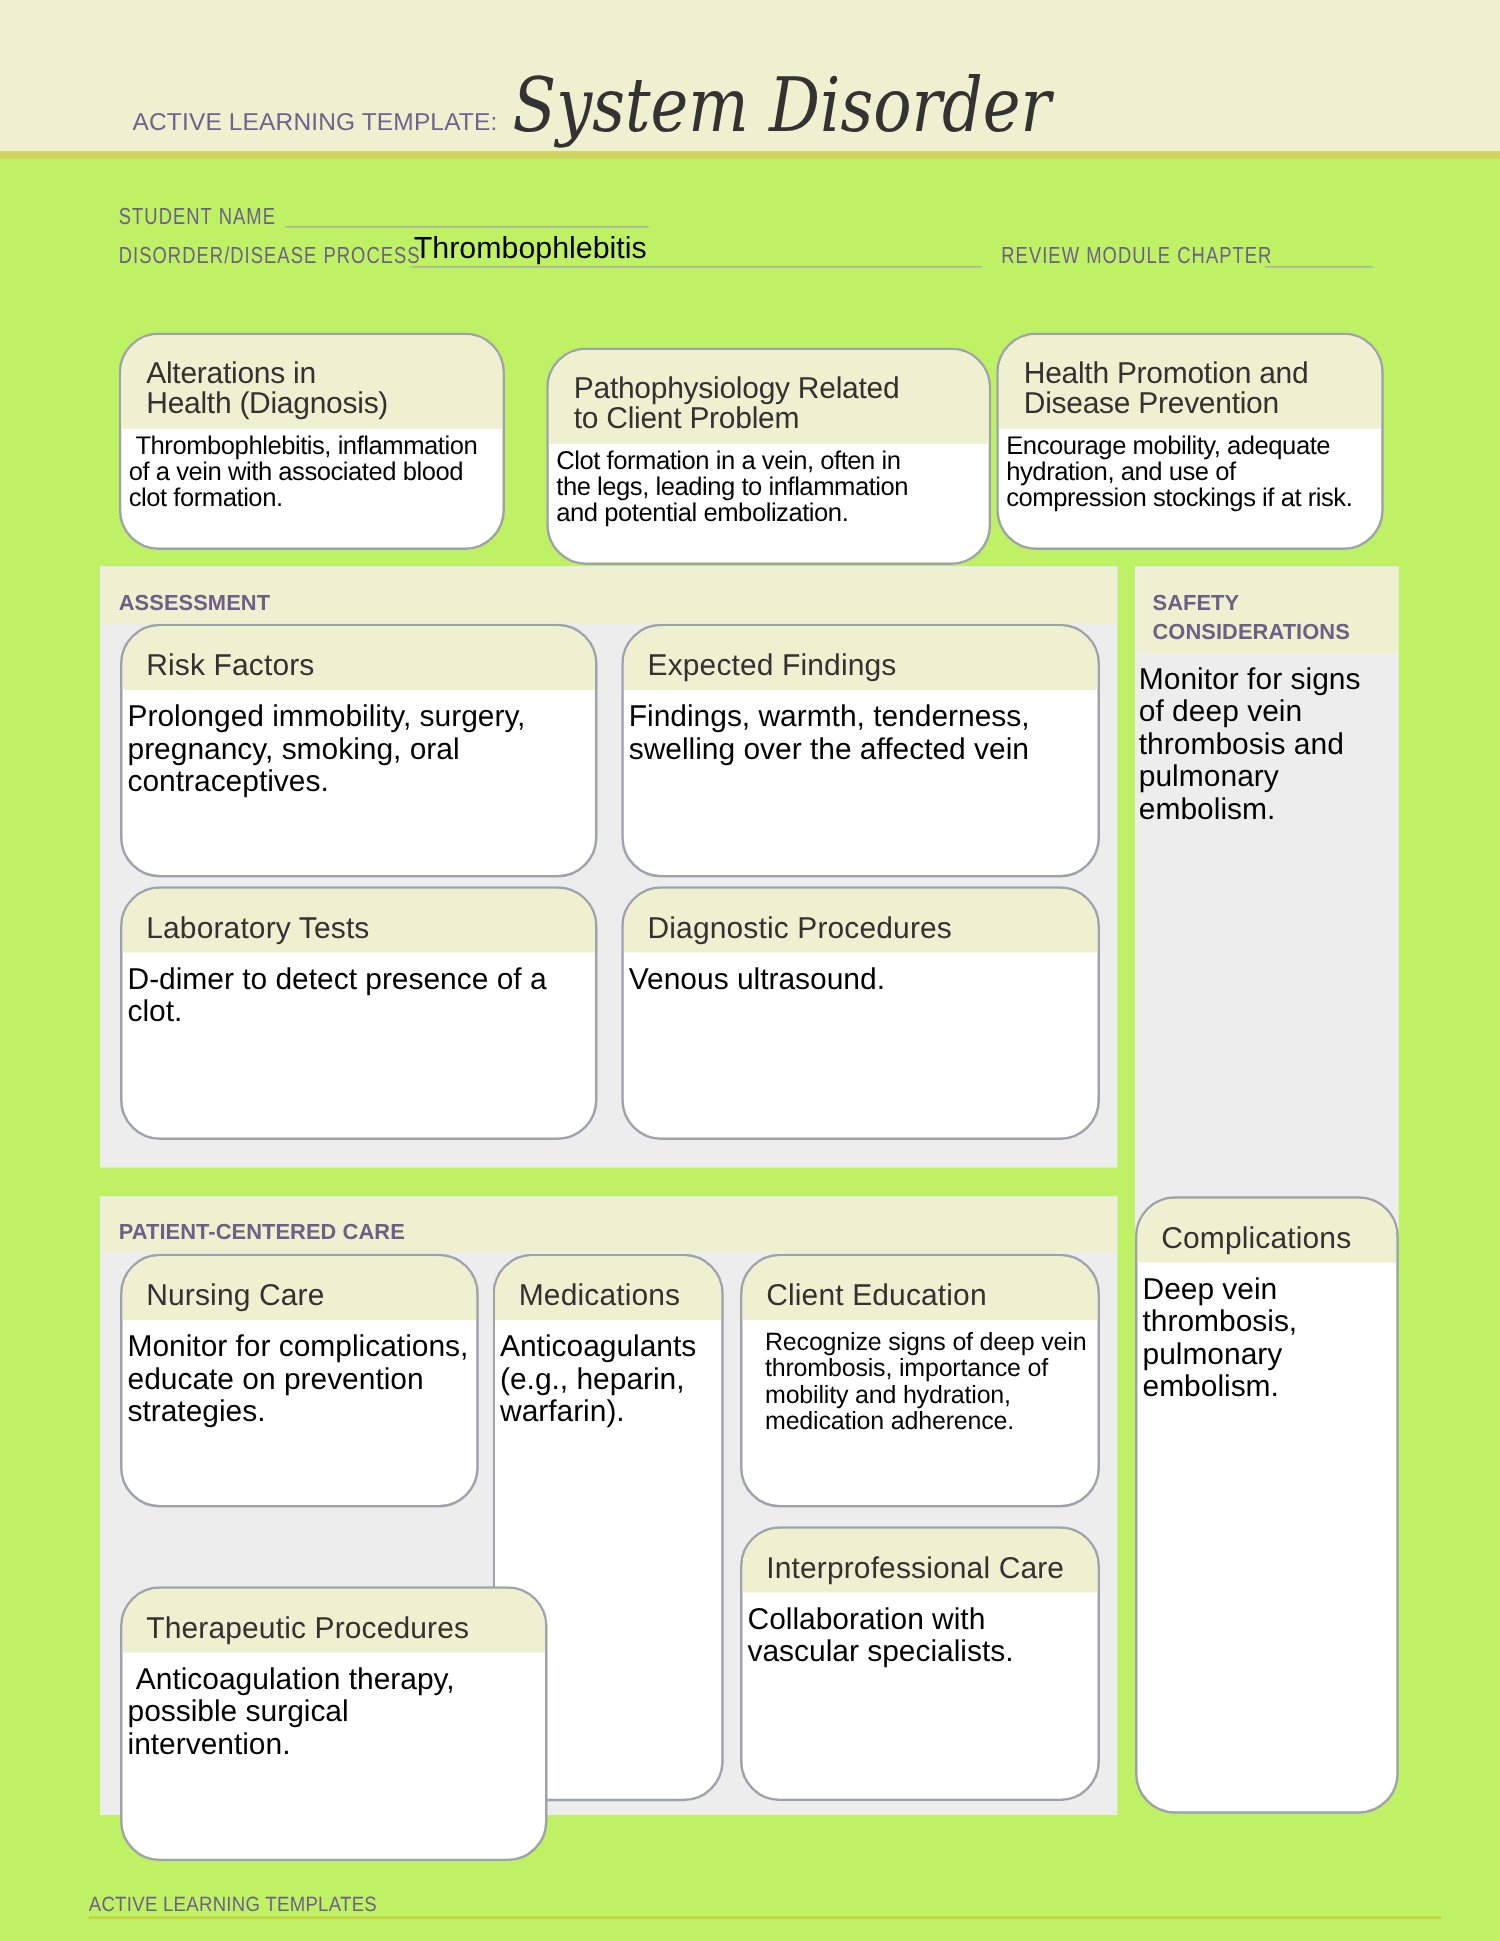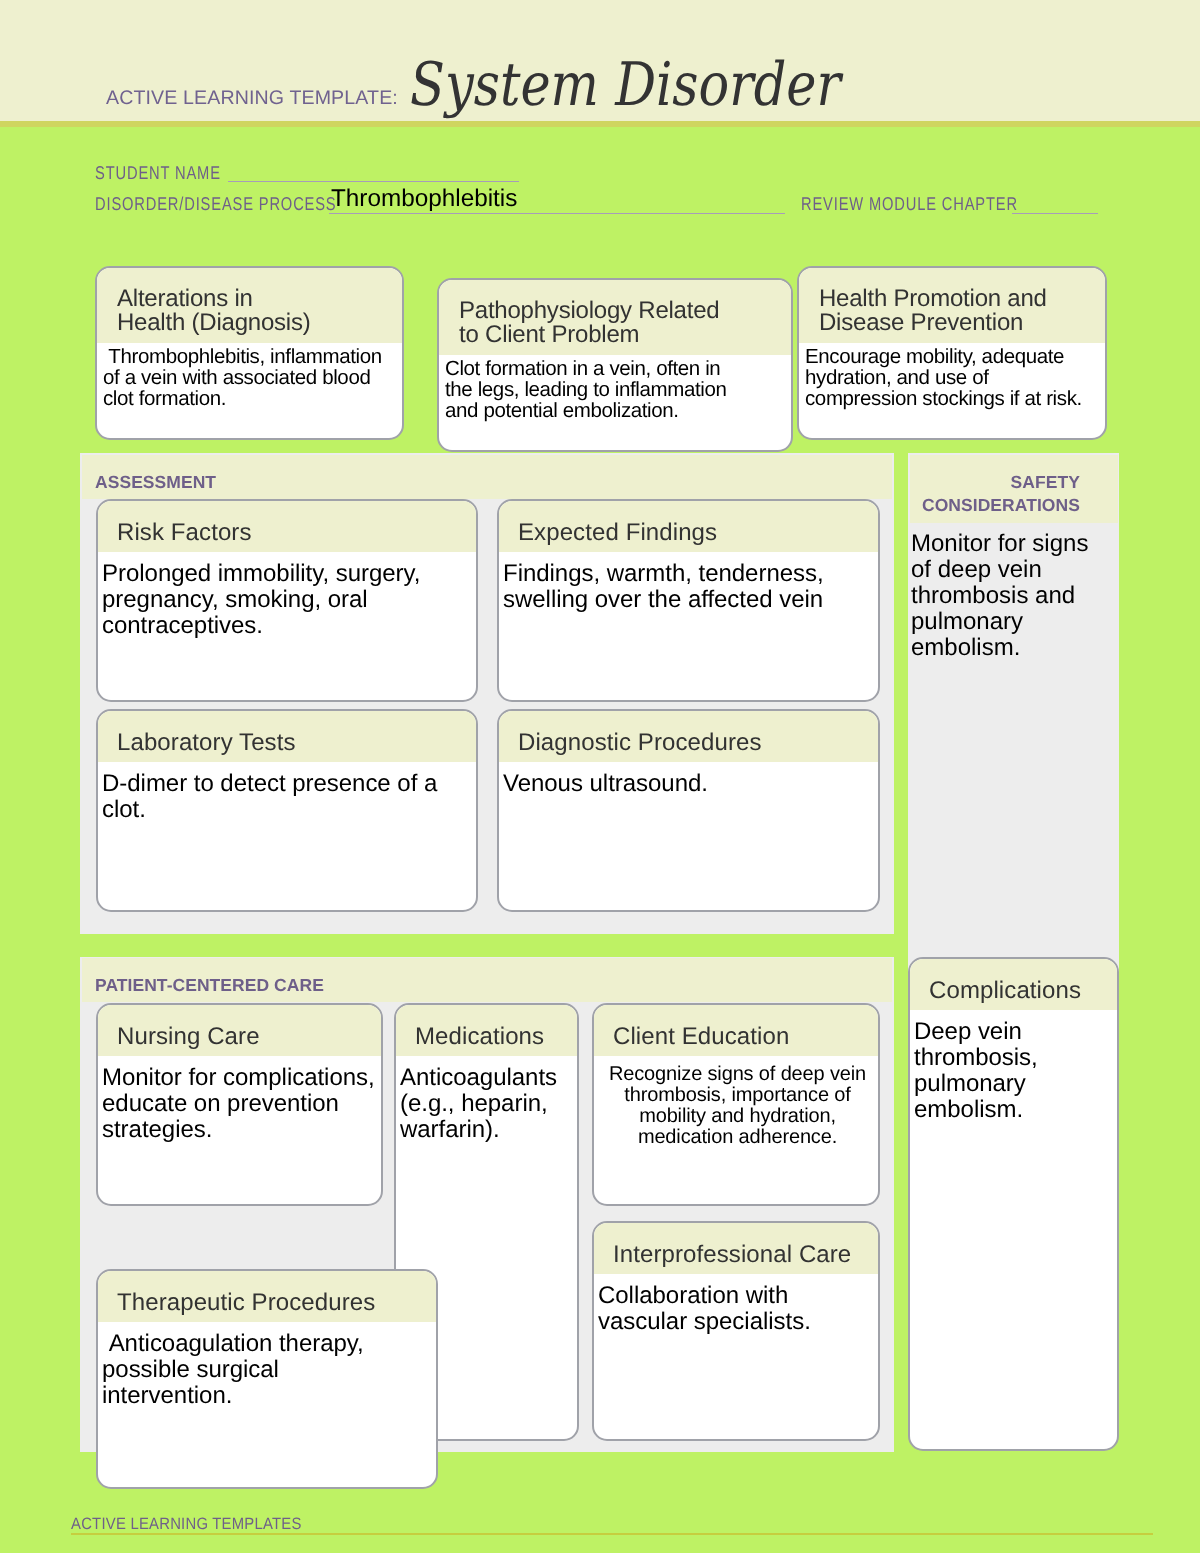--- a/index.html
+++ b/index.html
@@ -11,37 +11,37 @@
   .hdr-rule{position:absolute;left:0;top:121px;width:1200px;height:6px;background:#cfd560;}
   .alt-label{position:absolute;transform:translateZ(0);left:106px;top:87px;font-size:19.6px;letter-spacing:0.12px;color:#70628f;font-weight:400;}
   .alt-title{position:absolute;left:410px;top:55px;font-family:"DejaVu Serif",serif;font-style:italic;font-size:60px;line-height:60px;color:#333333;transform:scaleX(0.85);transform-origin:left top;}
 
   
   .mlabel{position:absolute;font-size:18.5px;letter-spacing:1.05px;color:#6e5f89;white-space:nowrap;transform:scaleX(0.795) translateZ(0);transform-origin:left center;}
   .mline{position:absolute;height:1px;background:#a79cb9;}
   .mval{position:absolute;font-size:24.3px;color:#000;white-space:nowrap;transform:translateZ(0);}
 
   
-  .rbox{position:absolute;border:2.3px solid #a0a2a9;border-radius:15px;background:#fff;overflow:hidden;box-sizing:border-box;transform:translateZ(0);}
+  .rbox{position:absolute;border:2.3px solid #a0a2a9;border-radius:32px;background:#fff;overflow:hidden;box-sizing:border-box;transform:translateZ(0);}
   .rbox .bh{background:#eef0cf;white-space:pre-line;color:#323232;font-weight:400;}
   .rbox .bb{color:#000;white-space:pre-wrap;}
 
   
   .topbox .bh{font-size:24px;line-height:24px;padding:19px 0 8px 20px;letter-spacing:-0.22px;}
   .topbox .bb{font-size:20.5px;line-height:21px;padding:3px 0 0 6px;letter-spacing:-0.38px;}
 
   
   .abox .bh, .cbox .bh, .compbox .bh{font-size:24px;line-height:24px;padding:20px 0 7px 19px;letter-spacing:0.1px;}
   .abox .bb, .cbox .bb, .compbox .bb{font-size:24px;line-height:26px;padding:9px 0 0 4px;letter-spacing:-0.03px;}
-  .cbox .bb-small{font-size:20px;line-height:21px;padding:8px 0 0 3px;letter-spacing:-0.15px;text-align:center;}
+  .cbox .bb-small{font-size:20px;line-height:21px;padding:8px 0 0 18px;letter-spacing:-0.15px;}
 
   
   .panel{position:absolute;background:#ededed;}
   .phead{position:absolute;background:#eef0cf;}
-  .ptitle{position:absolute;transform:translateZ(0);color:#6e5f89;font-weight:bold;font-size:17.5px;letter-spacing:0.05px;white-space:pre-line;text-align:right;}
+  .ptitle{position:absolute;transform:translateZ(0);color:#6e5f89;font-weight:bold;font-size:17.5px;letter-spacing:0.05px;white-space:pre-line;}
 
   
   .foot-rule{position:absolute;left:71px;top:1533px;width:1082px;height:2.4px;background:#c6ce3f;}
   .foot-txt{position:absolute;transform:scaleX(0.90) translateZ(0);transform-origin:left center;left:71px;top:1515px;font-size:16.5px;letter-spacing:0.26px;color:#6e5f89;}
 </style>
 </head>
 <body>
 
 <div class="page">
   <div class="hdr"></div>

